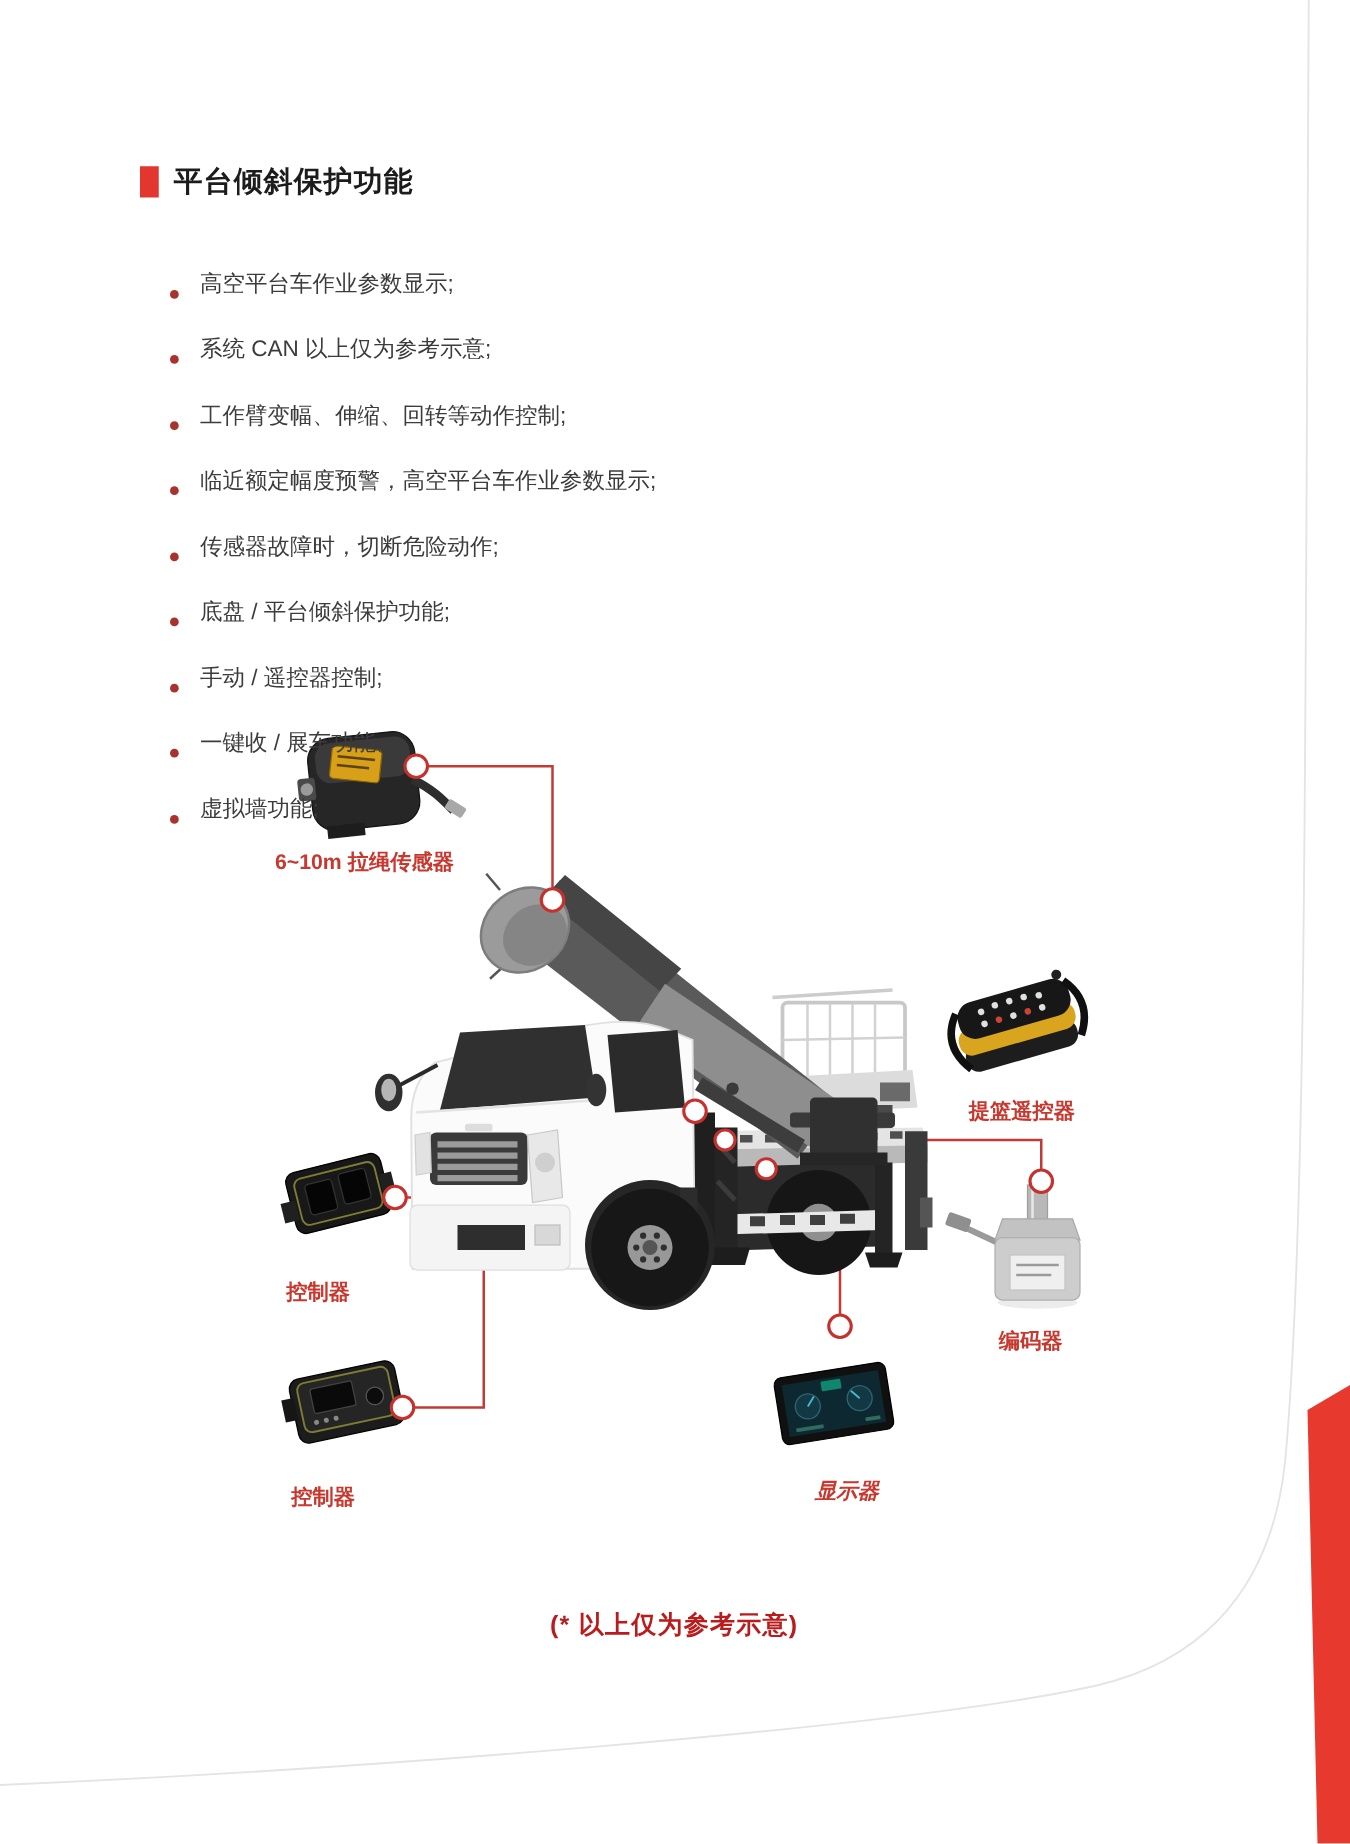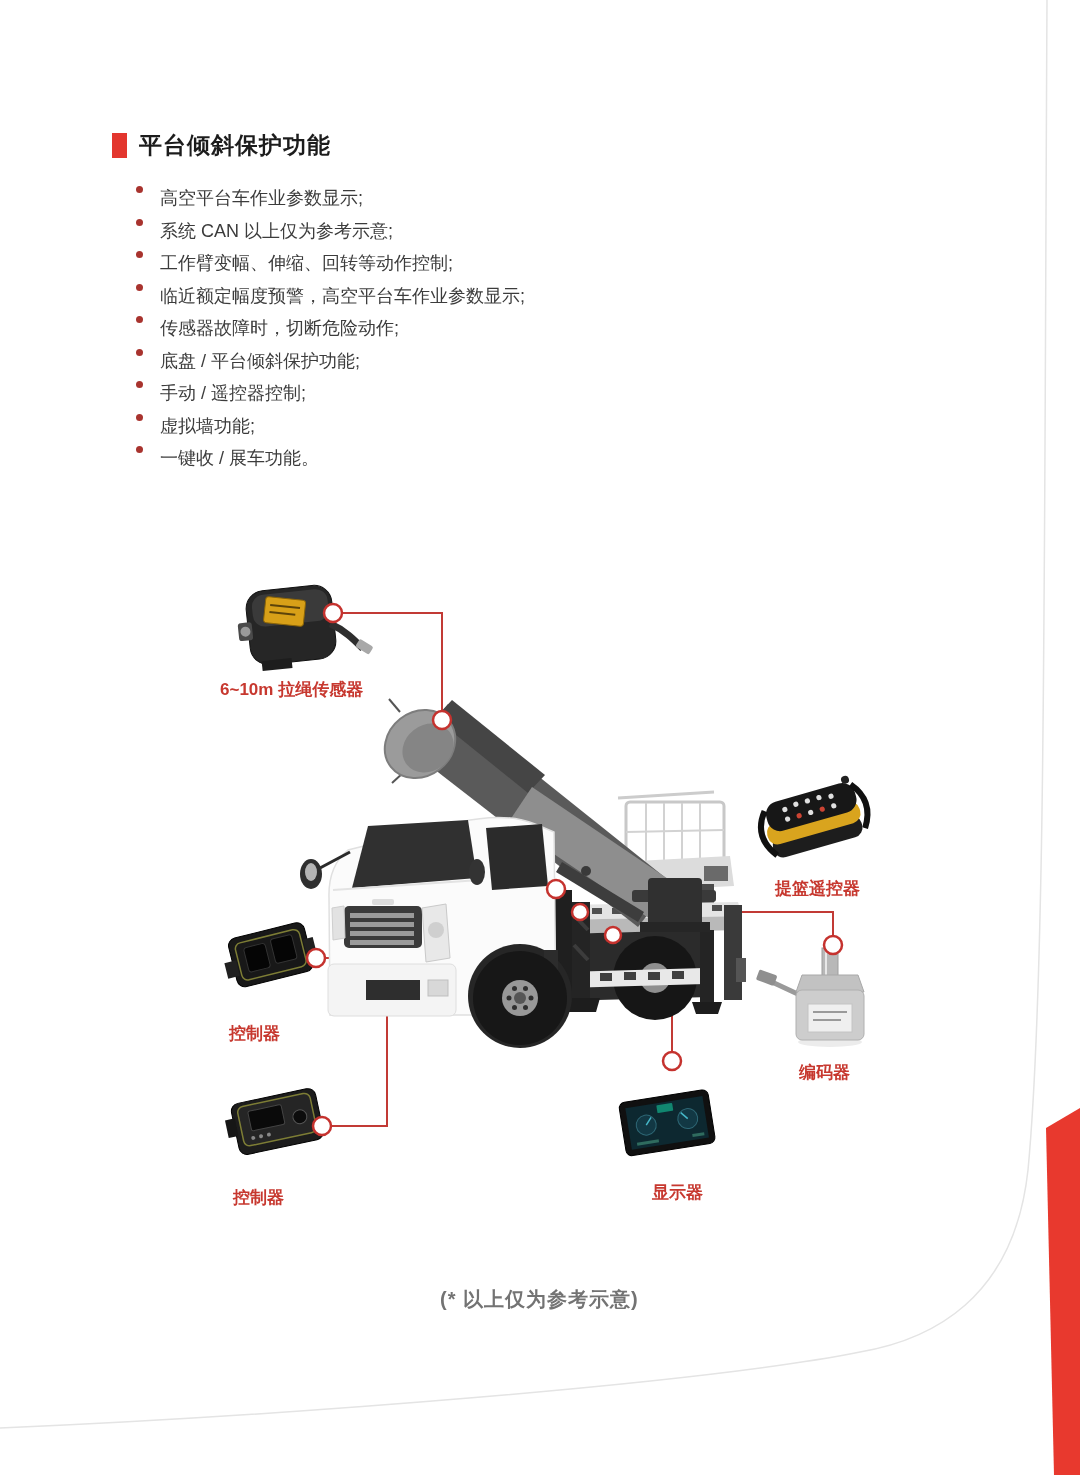--- a/index.html
+++ b/index.html
@@ -15,34 +15,34 @@
   .logo-tm { font-size:11px; vertical-align:top; letter-spacing:0; position:relative; top:-4px; }
   .logo-company { color:#3d3d3d; font-weight:bold; font-size:27px; letter-spacing:7px; margin-top:4px; line-height:28px; }
 
   
   .title-row { position:absolute; left:112px; top:130px; display:flex; align-items:center; }
   .title-marker { width:15px; height:25px; background:#E3362E; margin-right:12px; flex:none; }
   .page-title { font-size:23px; font-weight:bold; color:#1c1c1c; margin:0; letter-spacing:1px; }
 
   
   .features { position:absolute; left:136px; top:186px; margin:0; padding:0; list-style:none; }
-  .features li { display:flex; align-items:flex-start; height:32.5px; font-size:18px; color:#3c3c3c; }
+  .features li { display:flex; align-items:flex-end; height:32.5px; font-size:18px; color:#3c3c3c;margin-top:20px; }
   .features .dot { width:7px; height:7px; border-radius:50%; background:#A8332E; margin-right:17px; flex:none; }
 
   
   .comp-label { position:absolute; color:#C7382F; font-weight:bold; font-size:17px; white-space:nowrap; }
   .lbl-rope     { left:220px; top:678px;  }
   .lbl-ctrl1    { left:229px; top:1022px; }
   .lbl-ctrl2    { left:233px; top:1186px; }
   .lbl-remote   { left:775px; top:877px;  }
   .lbl-encoder  { left:799px; top:1061px; }
-  .lbl-display  { left:652px; top:1181px; }
-
-  
-  .footnote { position:absolute; left:440px; top:1286px; color:#737373; font-weight:bold; font-size:20px; letter-spacing:1px; }
+  .lbl-display  { left:652px; top:1181px;font-style:italic; }
+
+  
+  .footnote { position:absolute; left:440px; top:1286px; color:#b91c1c; font-weight:bold; font-size:20px; letter-spacing:1px; }
 </style>
 </head>
 <body>
 
 <div class="page">
 
   <svg class="canvas" viewBox="0 0 1080 1475">
 
     <g>
       <path d="M 1047,0 C 1044,560 1046,980 1028,1170 C 1014,1300 930,1340 860,1352 C 700,1384 280,1416 0,1428" fill="none" stroke="#e4e4e4" stroke-width="1.5"></path>
@@ -290,25 +290,25 @@
     <li>
         <span class="dot"></span>
         <span>底盘 / 平台倾斜保护功能;</span>
       </li>
     <li>
         <span class="dot"></span>
         <span>手动 / 遥控器控制;</span>
       </li>
     <li>
         <span class="dot"></span>
+        <span>一键收 / 展车功能。</span>
+      </li>
+    <li>
+        <span class="dot"></span>
         <span>虚拟墙功能;</span>
-      </li>
-    <li>
-        <span class="dot"></span>
-        <span>一键收 / 展车功能。</span>
       </li>
   </ul>
 
   <div class="comp-label lbl-rope">6~10m 拉绳传感器</div>
   <div class="comp-label lbl-ctrl1">控制器</div>
   <div class="comp-label lbl-ctrl2">控制器</div>
   <div class="comp-label lbl-remote">提篮遥控器</div>
   <div class="comp-label lbl-encoder">编码器</div>
   <div class="comp-label lbl-display">显示器</div>
 

